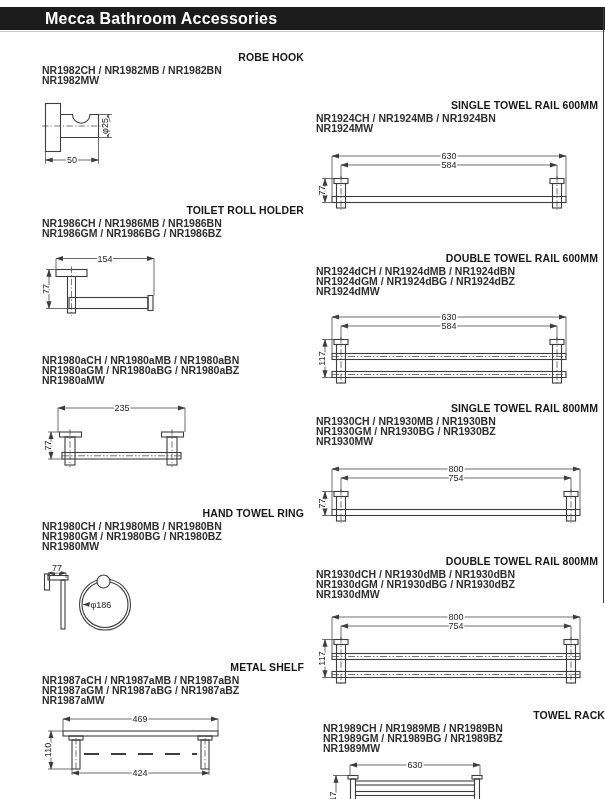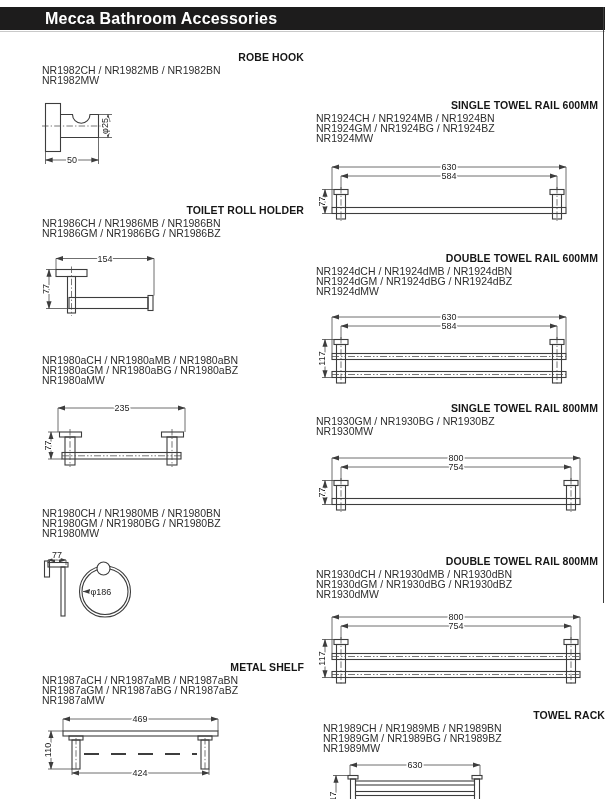--- a/index.html
+++ b/index.html
@@ -5,21 +5,21 @@
   html,body{margin:0;padding:0;background:#fff;}
   .page{position:relative;width:605px;height:799px;background:#fff;overflow:hidden;
         font-family:"Liberation Sans",sans-serif;color:#2b2b2b;}
   .hbar{position:absolute;left:0;top:7px;width:605px;height:23px;background:#1d1c1c;}
   .htitle{padding-left:45px;line-height:23px;font-size:16px;font-weight:bold;color:#ffffff;letter-spacing:.2px;}
   .hrule{position:absolute;left:0;top:30.5px;width:605px;height:1.5px;background:#c9c9c9;}
   .redge{position:absolute;top:7px;left:602.5px;width:1.8px;height:596px;background:#3c3c3c;}
   .cell{position:absolute;width:262px;}
   .cell.r{width:282px;margin-top:48px;}
   .ptitle{margin:0 0 3px 0;font-size:10.5px;line-height:10px;font-weight:bold;color:#161616;letter-spacing:.1px;text-align:right;}
-  .code{font-size:10.5px;line-height:10.2px;color:#2e2e2e;}
+  .code{font-size:10.5px;line-height:10.2px;color:#2e2e2e;font-weight:bold;}
   svg.drawing{display:block;overflow:visible;}
   .ln{stroke:#3d3d3d;stroke-width:1.1;fill:none;}
   .lnw{stroke:#3d3d3d;stroke-width:1.1;fill:#ffffff;}
   .dm{stroke:#4a4a4a;stroke-width:.8;fill:none;}
   .cl{stroke:#4a4a4a;stroke-width:.75;fill:none;stroke-dasharray:6.5 2.2 1.3 2.2;}
   .bcl{stroke:#4a4a4a;stroke-width:.75;fill:none;stroke-dasharray:7 2 1.5 2 1.5 2;}
   .dash{stroke:#3d3d3d;stroke-width:2;fill:none;stroke-dasharray:15 12;}
   text.dl{font-family:"Liberation Sans",sans-serif;font-size:9px;fill:#242424;
           paint-order:stroke;stroke:#ffffff;stroke-width:3px;stroke-linejoin:round;}
 </style>
@@ -54,21 +54,20 @@
       <line class="dm" x1="66" y1="14.5" x2="66" y2="37.5" marker-start="url(#ar)" marker-end="url(#ar)"></line>
       <text class="dl" x="62.5" y="26" dy="3" text-anchor="middle" transform="rotate(-90 62.5 26)">φ25</text>
       <line class="dm" x1="3.5" y1="60" x2="56.5" y2="60" marker-start="url(#ar)" marker-end="url(#ar)"></line>
       <text class="dl" x="30" y="63" text-anchor="middle">50</text>
     </svg>
   </section>
 
   <section class="cell r" style="left:316px;top:52px">
     <h3 class="ptitle">SINGLE TOWEL RAIL 600MM</h3>
     <div class="code">NR1924CH / NR1924MB / NR1924BN</div>
-    <div class="code">NR1924GM / NR1924BG / NR1924BZ</div>
     <div class="code">NR1924MW</div>
     <svg class="drawing" style="margin-top:17px" width="256" height="64" viewBox="0 0 256 64">
       <path class="dm" d="M16,6 V46 M250,6 V46 M25,15 V28 M241,15 V28"></path>
       <line class="dm" x1="16" y1="6" x2="250" y2="6" marker-start="url(#ar)" marker-end="url(#ar)"></line>
       <text class="dl" x="133" y="9" text-anchor="middle">630</text>
       <line class="dm" x1="25" y1="15" x2="241" y2="15" marker-start="url(#ar)" marker-end="url(#ar)"></line>
       <text class="dl" x="133" y="18" text-anchor="middle">584</text>
       <rect class="ln" x="18" y="28.5" width="14" height="5"></rect>
       <rect class="ln" x="234" y="28.5" width="14" height="5"></rect>
       <rect class="ln" x="20.5" y="33.5" width="9" height="24.5"></rect>
@@ -141,20 +140,21 @@
       <rect class="ln" x="20" y="50.5" width="119" height="6.5"></rect>
       <path class="bcl" d="M20,53.8 H139"></path>
       <path class="dm" d="M17.5,30 H6 M20,57 H6"></path>
       <line class="dm" x1="9" y1="30" x2="9" y2="57" marker-start="url(#ar)" marker-end="url(#ar)"></line>
       <text class="dl" x="5.5" y="43.5" dy="3" text-anchor="middle" transform="rotate(-90 5.5 43.5)">77</text>
     </svg>
   </section>
 
   <section class="cell r" style="left:316px;top:355px">
     <h3 class="ptitle">SINGLE TOWEL RAIL 800MM</h3>
+    <div class="code">NR1930CH / NR1930MB / NR1930BN</div>
     <div class="code">NR1930GM / NR1930BG / NR1930BZ</div>
     <div class="code">NR1930MW</div>
     <svg class="drawing" style="margin-top:16px" width="270" height="64" viewBox="0 0 270 64">
       <path class="dm" d="M16,6 V46 M264,6 V46 M25,15 V28 M255,15 V28"></path>
       <line class="dm" x1="16" y1="6" x2="264" y2="6" marker-start="url(#ar)" marker-end="url(#ar)"></line>
       <text class="dl" x="140" y="9" text-anchor="middle">800</text>
       <line class="dm" x1="25" y1="15" x2="255" y2="15" marker-start="url(#ar)" marker-end="url(#ar)"></line>
       <text class="dl" x="140" y="18" text-anchor="middle">754</text>
       <rect class="ln" x="18" y="28.5" width="14" height="5"></rect>
       <rect class="ln" x="248" y="28.5" width="14" height="5"></rect>
@@ -162,20 +162,21 @@
       <rect class="ln" x="250.5" y="33.5" width="9" height="24.5"></rect>
       <path class="cl" d="M25,26 V60 M255,26 V60"></path>
       <rect class="ln" x="16" y="46.5" width="248" height="6"></rect>
       <path class="dm" d="M18,28.5 H6 M16,52.5 H6"></path>
       <line class="dm" x1="9" y1="28.5" x2="9" y2="52.5" marker-start="url(#ar)" marker-end="url(#ar)"></line>
       <text class="dl" x="5.5" y="40.5" dy="3" text-anchor="middle" transform="rotate(-90 5.5 40.5)">77</text>
     </svg>
   </section>
 
   <section class="cell" style="left:42px;top:508px">
+    <h3 class="ptitle">HAND TOWEL RING</h3>
     <div class="code">NR1980CH / NR1980MB / NR1980BN</div>
     <div class="code">NR1980GM / NR1980BG / NR1980BZ</div>
     <div class="code">NR1980MW</div>
     <svg class="drawing" style="margin-top:11px" width="150" height="70" viewBox="0 0 150 70">
       <path class="dm" d="M6,10 V13 M24,10 V15"></path>
       <line class="dm" x1="6" y1="10" x2="24" y2="10" marker-start="url(#ar)" marker-end="url(#ar)"></line>
       <text class="dl" x="15" y="7.5" text-anchor="middle">77</text>
       <rect class="ln" x="2.5" y="11" width="5" height="16"></rect>
       <rect class="ln" x="6" y="12.5" width="20" height="4.5"></rect>
       <rect class="ln" x="19" y="17" width="4" height="49"></rect>

